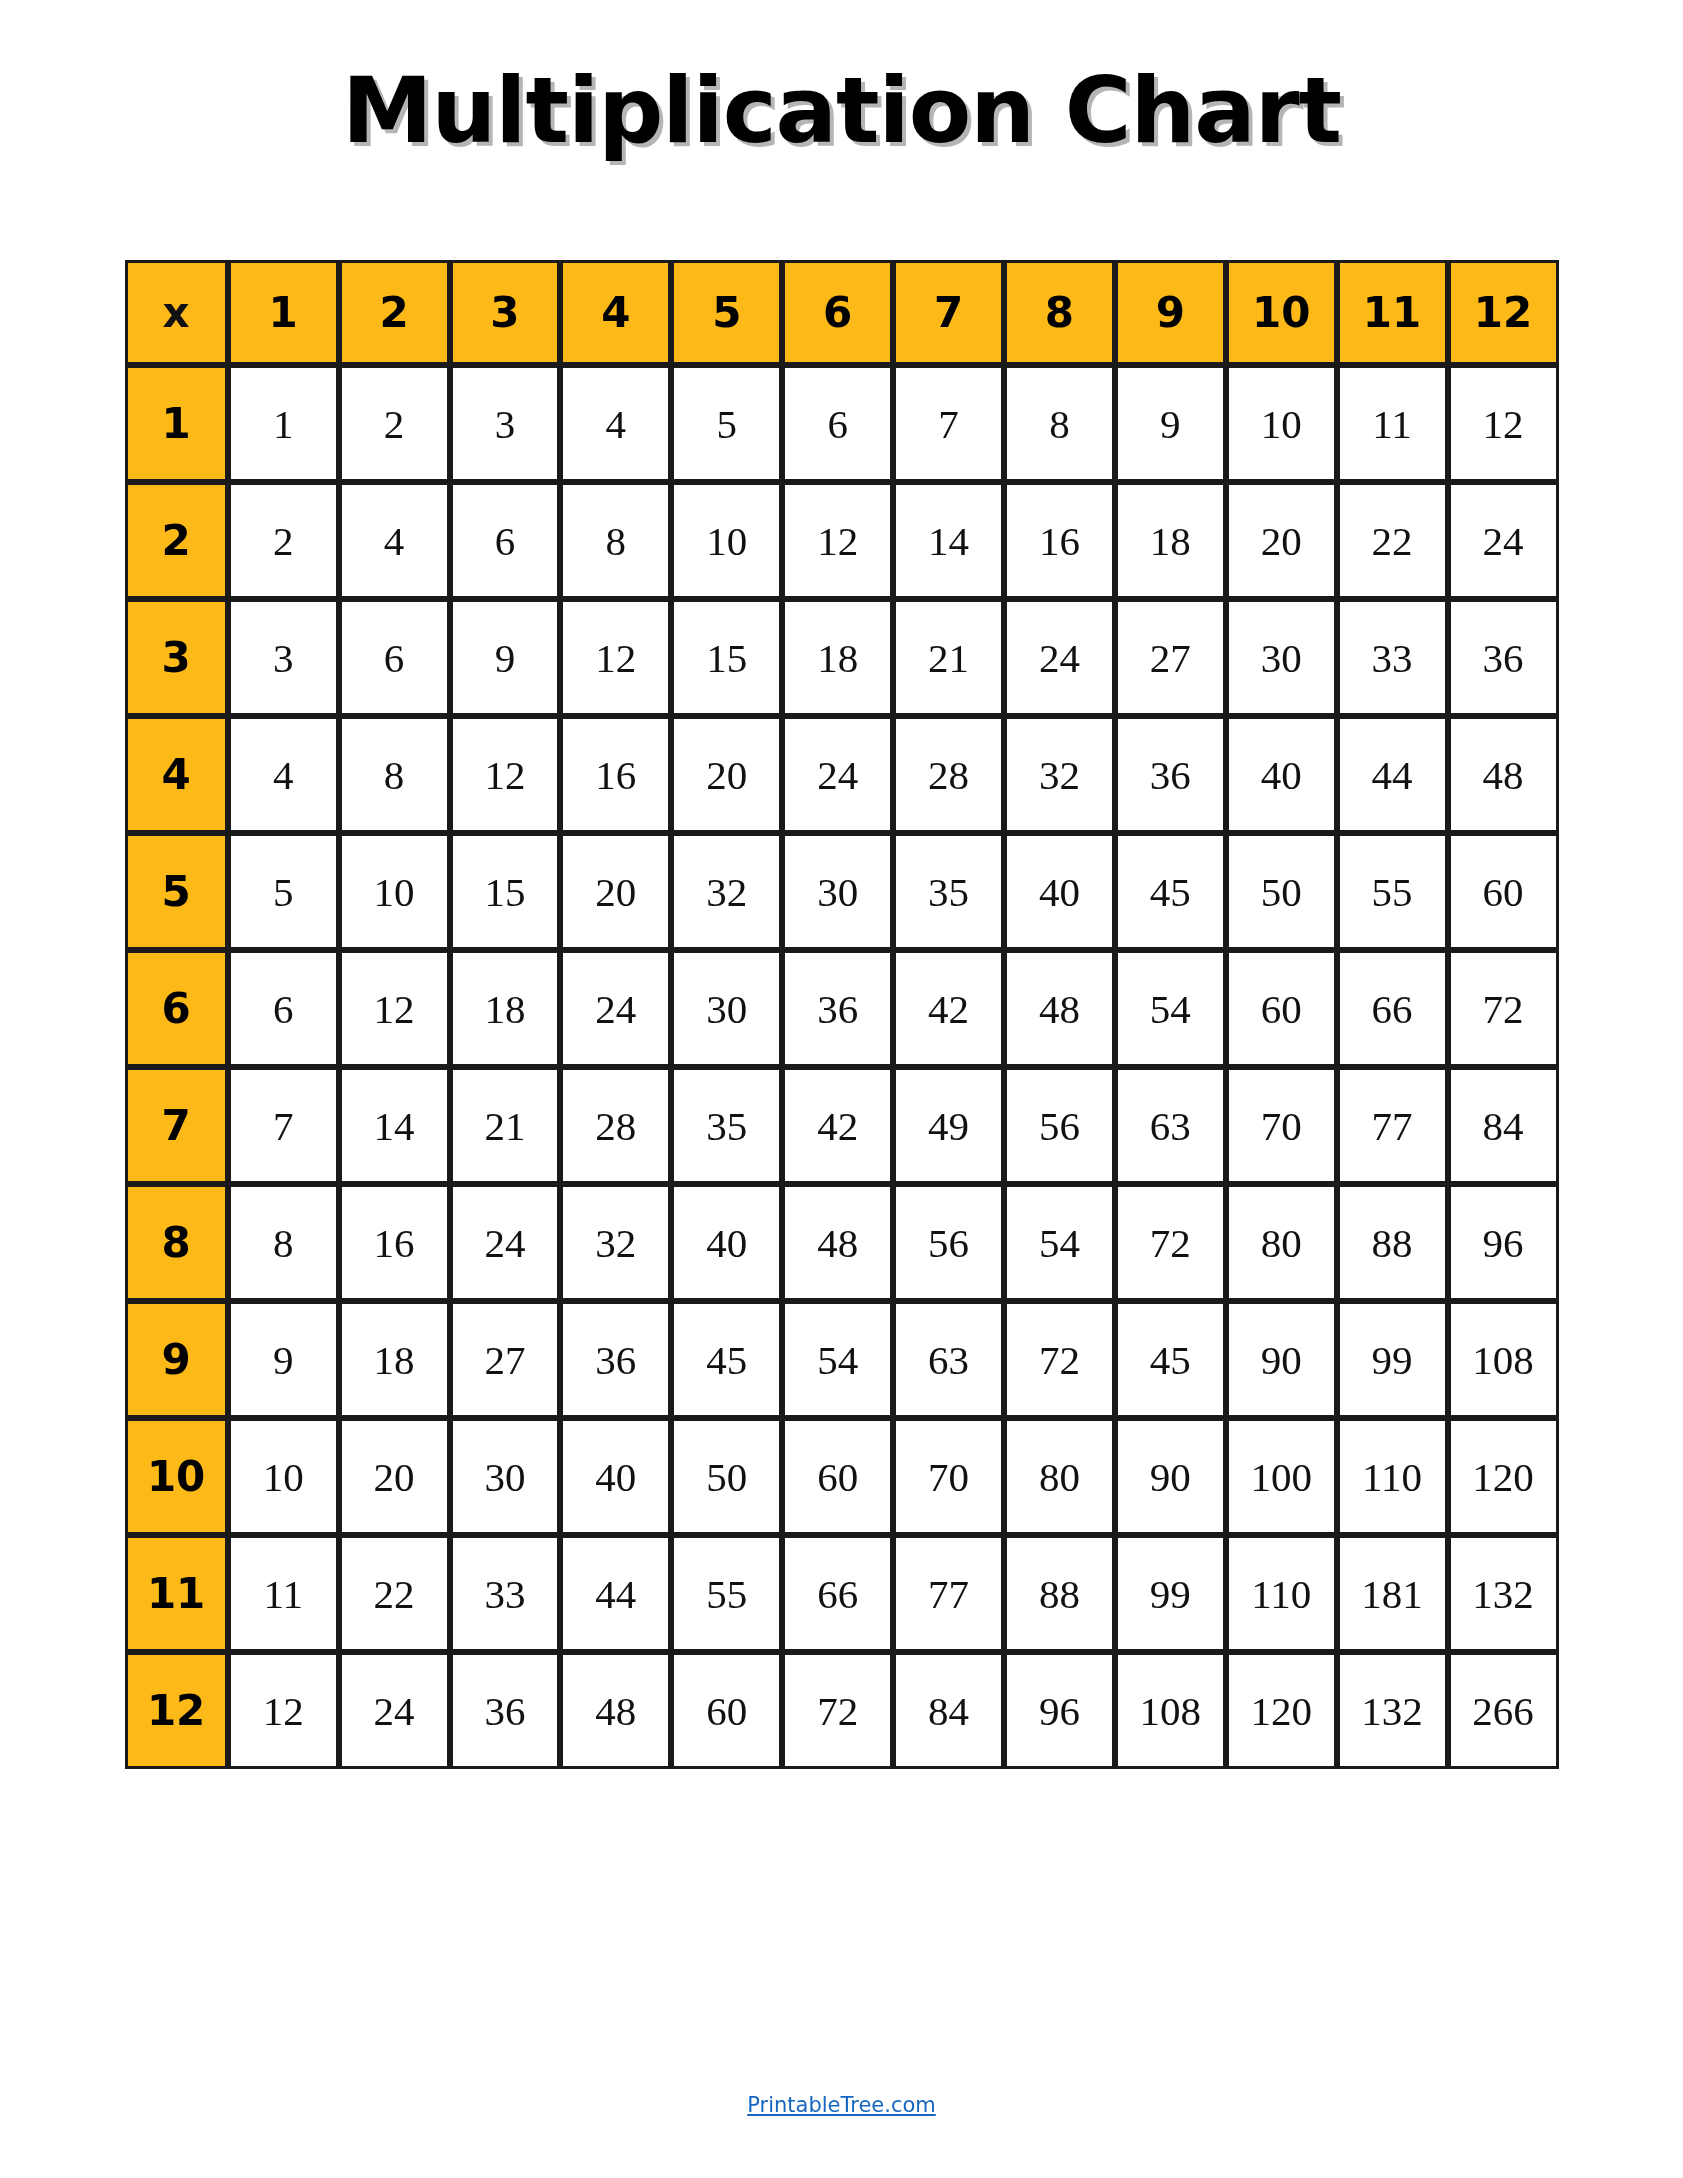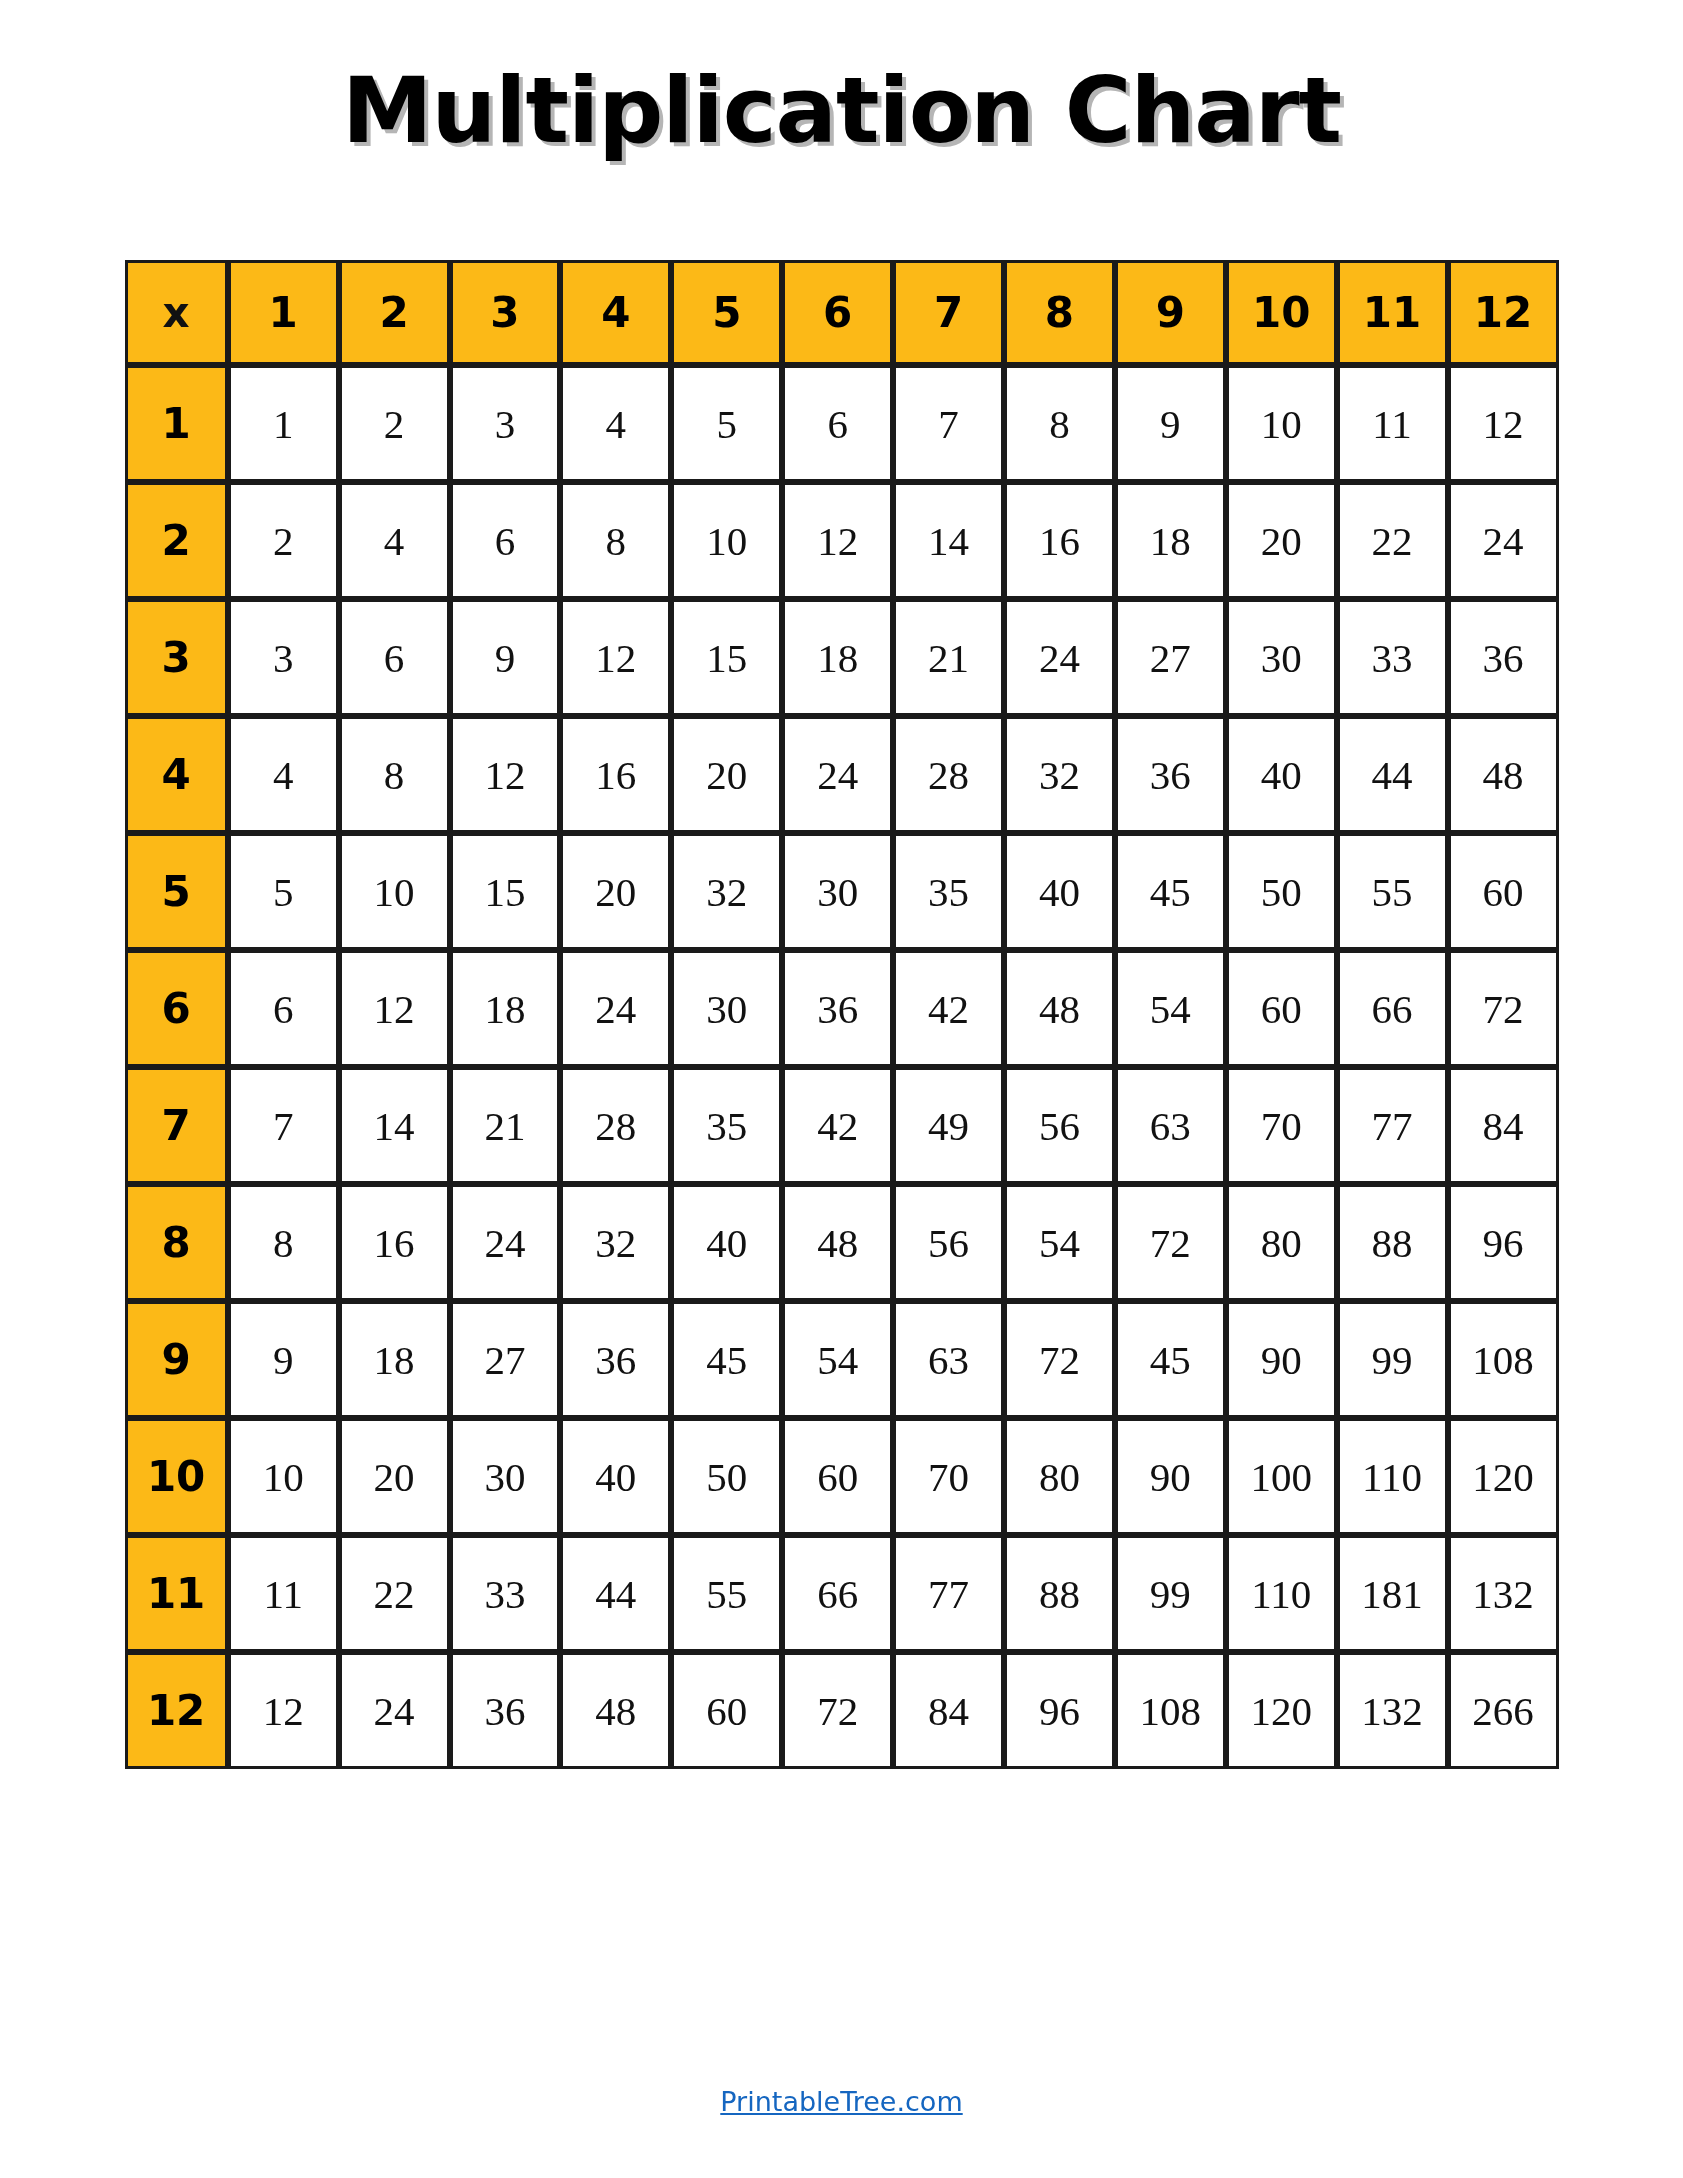--- a/index.html
+++ b/index.html
@@ -82,21 +82,21 @@
 
   .footer {
     position: absolute;
     bottom: 61px;
     left: 0;
     width: 100%;
     text-align: center;
   }
   .footer a {
     font-family: "DejaVu Sans", sans-serif;
-    font-size: 27px;
+    font-size: 21px;
     color: #1566C0;
     text-decoration: underline;
   }
 </style>
 </head>
 <body>
 
 <div class="page">
 
   <div class="title">Multiplication Chart</div>

